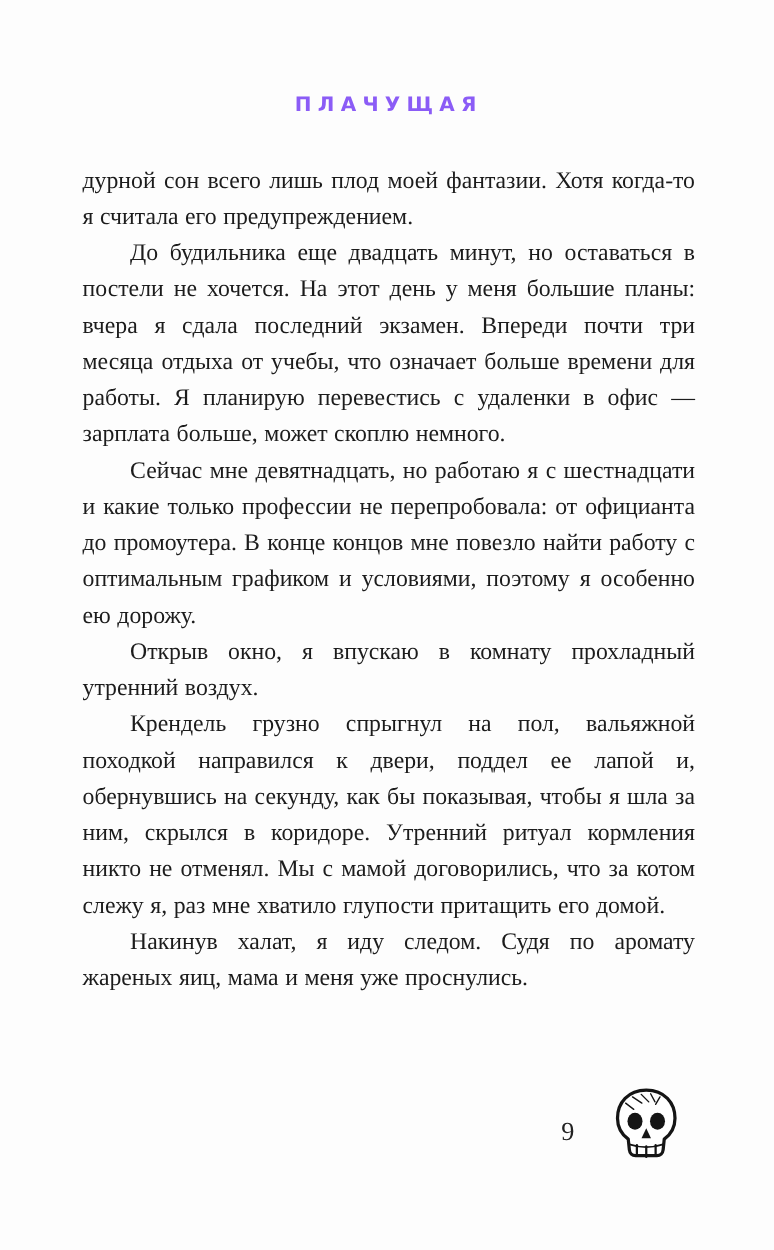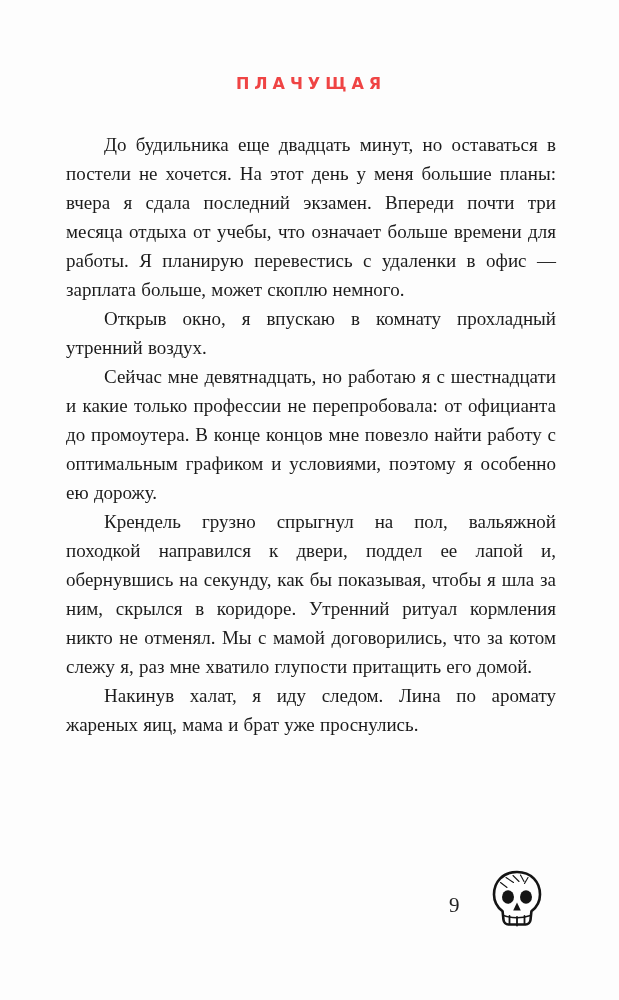--- a/index.html
+++ b/index.html
@@ -22,21 +22,21 @@
     padding: 76px 63px 0 66px;
     overflow: hidden;
   }
 
   .chapter-title {
     text-align: center;
     font-family: "DejaVu Sans", sans-serif;
     font-weight: 700;
     font-size: 16px;
     letter-spacing: 5px;
-    color: #ef4444;
+    color: #8b5cf6;
     margin: 0 0 38px 0;
     line-height: 1;
   }
 
   .text-block {
     font-size: 19px;
     line-height: 29px;
     text-align: justify;
     hyphens: auto;
     -webkit-hyphens: auto;
@@ -72,25 +72,26 @@
   .skull svg { display: block; }
 </style>
 </head>
 <body>
 
 <div class="page">
 
   <h1 class="chapter-title">ПЛАЧУЩАЯ</h1>
 
   <div class="text-block">
+    <p class="no-indent">дурной сон всего лишь плод моей фантазии. Хотя когда-то я считала его предупреждением.</p>
     <p>До будильника еще двадцать минут, но оставаться в постели не хочется. На этот день у меня большие планы: вчера я сдала последний экзамен. Впереди почти три месяца отдыха от учебы, что означает больше времени для работы. Я планирую перевестись с удаленки в офис — зарплата больше, может скоплю немного.</p>
+    <p>Сейчас мне девятнадцать, но работаю я с шестнадцати и какие только профессии не перепробовала: от официанта до промоутера. В конце концов мне повезло найти работу с оптимальным графиком и условиями, поэтому я особенно ею дорожу.</p>
     <p>Открыв окно, я впускаю в комнату прохладный утренний воздух.</p>
-    <p>Сейчас мне девятнадцать, но работаю я с шестнадцати и какие только профессии не перепробовала: от официанта до промоутера. В конце концов мне повезло найти работу с оптимальным графиком и условиями, поэтому я особенно ею дорожу.</p>
     <p>Крендель грузно спрыгнул на пол, вальяжной походкой направился к двери, поддел ее лапой и, обернувшись на секунду, как бы показывая, чтобы я шла за ним, скрылся в коридоре. Утренний ритуал кормления никто не отменял. Мы с мамой договорились, что за котом слежу я, раз мне хватило глупости притащить его домой.</p>
-    <p>Накинув халат, я иду следом. Лина по аромату жареных яиц, мама и брат уже проснулись.</p>
+    <p>Накинув халат, я иду следом. Судя по аромату жареных яиц, мама и меня уже проснулись.</p>
   </div>
 
   <span class="page-number">9</span>
 
   <span class="skull">
     <svg width="60" height="66" viewBox="0 0 60 66" xmlns="http://www.w3.org/2000/svg">
 
       <path d="M30 4 C15.5 4 7 14.2 7 26.5 c0 8.6 4.6 13.8 8.6 16.8 l0.9 8.6 c0.3 2.6 2.3 4.6 4.9 4.6 h17.2 c2.6 0 4.6 -2 4.9 -4.6 l0.9 -8.6 c4 -3 8.6 -8.2 8.6 -16.8 C53 14.2 44.5 4 30 4 Z" fill="#ffffff" stroke="#151515" stroke-width="2.6" stroke-linejoin="round"></path>
 
       <g stroke="#151515" stroke-width="1.1" stroke-linecap="round" fill="none">

